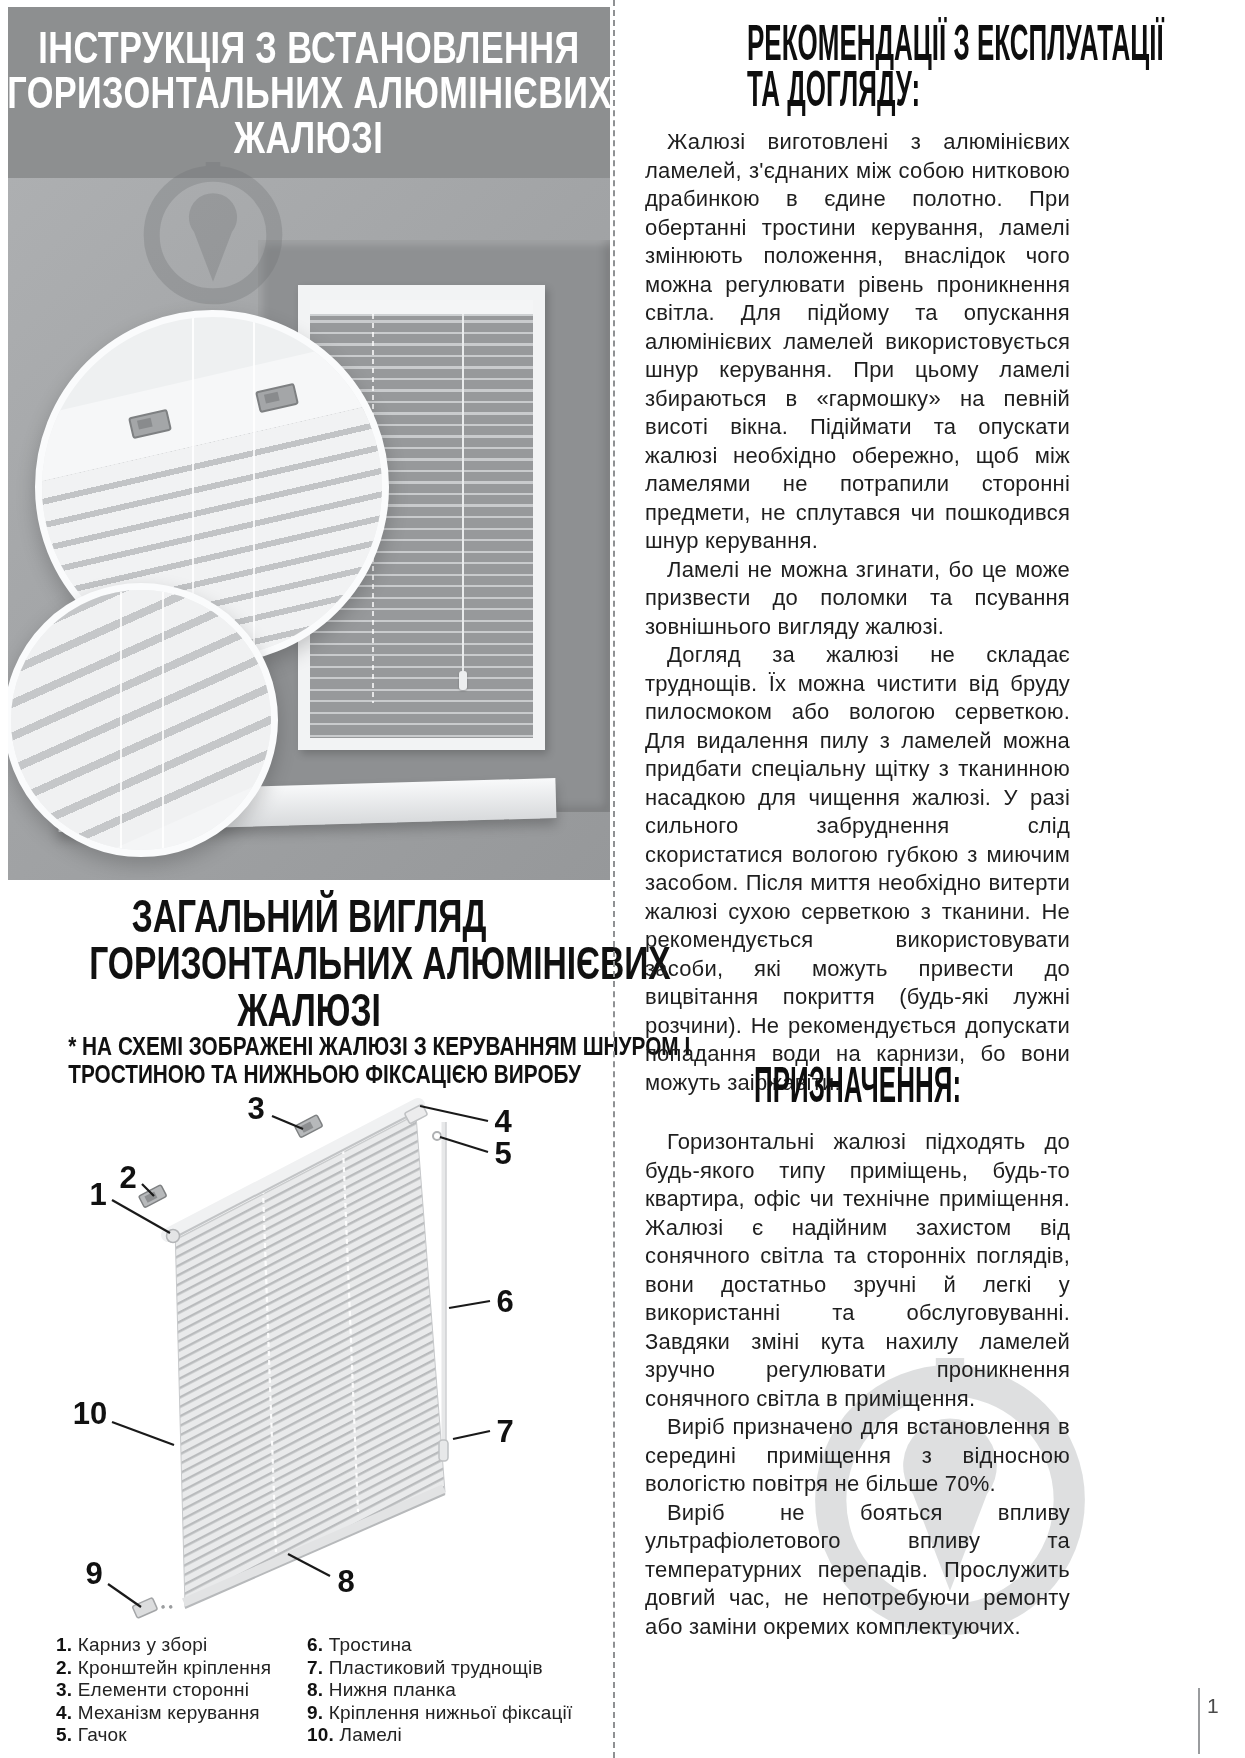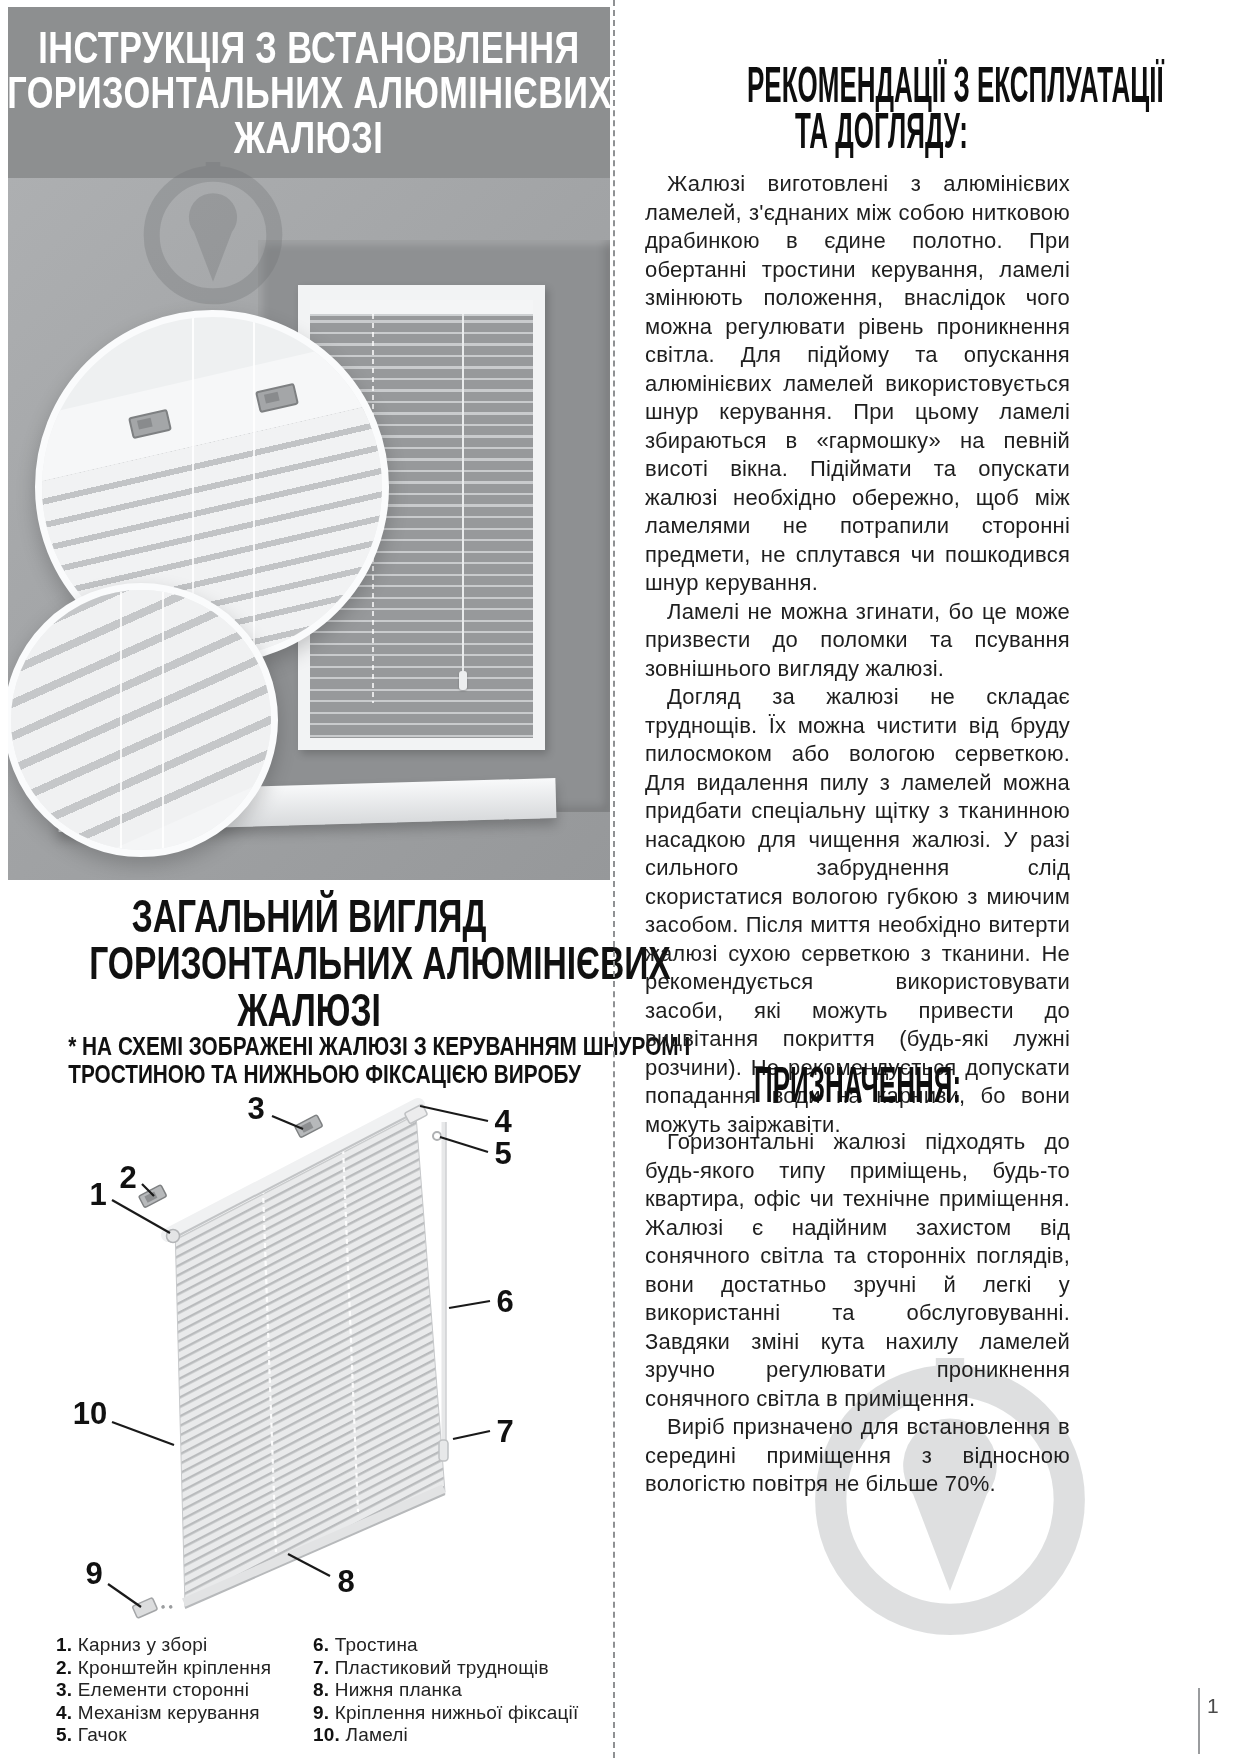--- a/index.html
+++ b/index.html
@@ -46,25 +46,25 @@
   .cc-cord{position:absolute;top:0;bottom:0;width:2px;background:rgba(255,255,255,.85);}
   .ovr-title{position:absolute;left:8px;top:893px;width:602px;text-align:center;}
   .ovr-title .hline{font-weight:bold;font-size:46px;line-height:47px;white-space:nowrap;color:#111;
         transform:scaleX(.73);transform-origin:50% 50%;}
   .ovr-note{position:absolute;left:8px;top:1032px;width:602px;text-align:center;}
   .ovr-note .hline{font-weight:bold;font-size:26px;line-height:28px;white-space:nowrap;color:#111;
         transform:scaleX(.80);transform-origin:50% 50%;}
   .diagram{position:absolute;left:0;top:1092px;width:613px;height:545px;}
   .legend-col{position:absolute;font-size:19px;line-height:22.5px;color:#232323;letter-spacing:.2px;margin-left:20px;}
   .legend-1{left:36px;top:1634px;}
-  .legend-2{left:293px;top:1634px;}
+  .legend-2{left:287px;top:1634px;}
   .legend-col b{font-weight:bold;color:#111;}
   
   .rcol{position:absolute;left:645px;top:0;width:425px;}
-  .care-title{margin-top:62px;text-align:right;}
+  .care-title{margin-top:20px;text-align:left;}
   .sec-title .hline{font-weight:bold;font-size:50px;line-height:46px;white-space:nowrap;color:#0e0e0e;
         transform:scaleX(.52);transform-origin:50% 50%;}
   .body-text p{margin:0;font-size:22px;line-height:28.5px;text-align:justify;text-indent:22px;
         letter-spacing:.2px;color:#1e1e1e;}
   .care-body{margin-top:16px;}
   .purpose{position:absolute;left:645px;top:1062px;width:425px;}
   .purpose-body{margin-top:20px;}
   
   .divider{position:absolute;left:613px;top:0;height:1758px;width:0;border-left:2px dashed #8f9193;}
   .pagenum{position:absolute;left:1198px;top:1688px;display:flex;align-items:flex-start;}
@@ -241,20 +241,21 @@
     </div>
   </div>
 
   <div class="purpose">
     <div class="sec-title" style="text-align:center;">
       <div class="hline">ПРИЗНАЧЕННЯ:</div>
     </div>
     <div class="body-text purpose-body">
       <p>Горизонтальні жалюзі підходять до будь-якого типу приміщень, будь-то квартира, офіс чи технічне приміщення. Жалюзі є надійним захистом від сонячного світла та сторонніх поглядів, вони достатньо зручні й легкі у використанні та обслуговуванні. Завдяки зміні кута нахилу ламелей зручно регулювати проникнення сонячного світла в приміщення.</p>
       <p>Виріб призначено для встановлення в середині приміщення з відносною вологістю повітря не більше 70%.</p>
+      <p>Виріб не бояться впливу ультрафіолетового впливу та температурних перепадів. Прослужить довгий час, не непотребуючи ремонту або заміни окремих комплектуючих.</p>
     </div>
   </div>
 
   <div class="pagenum">
     <div class="bar"></div>
     <div class="num">1</div>
   </div>
 
 </div>
 

